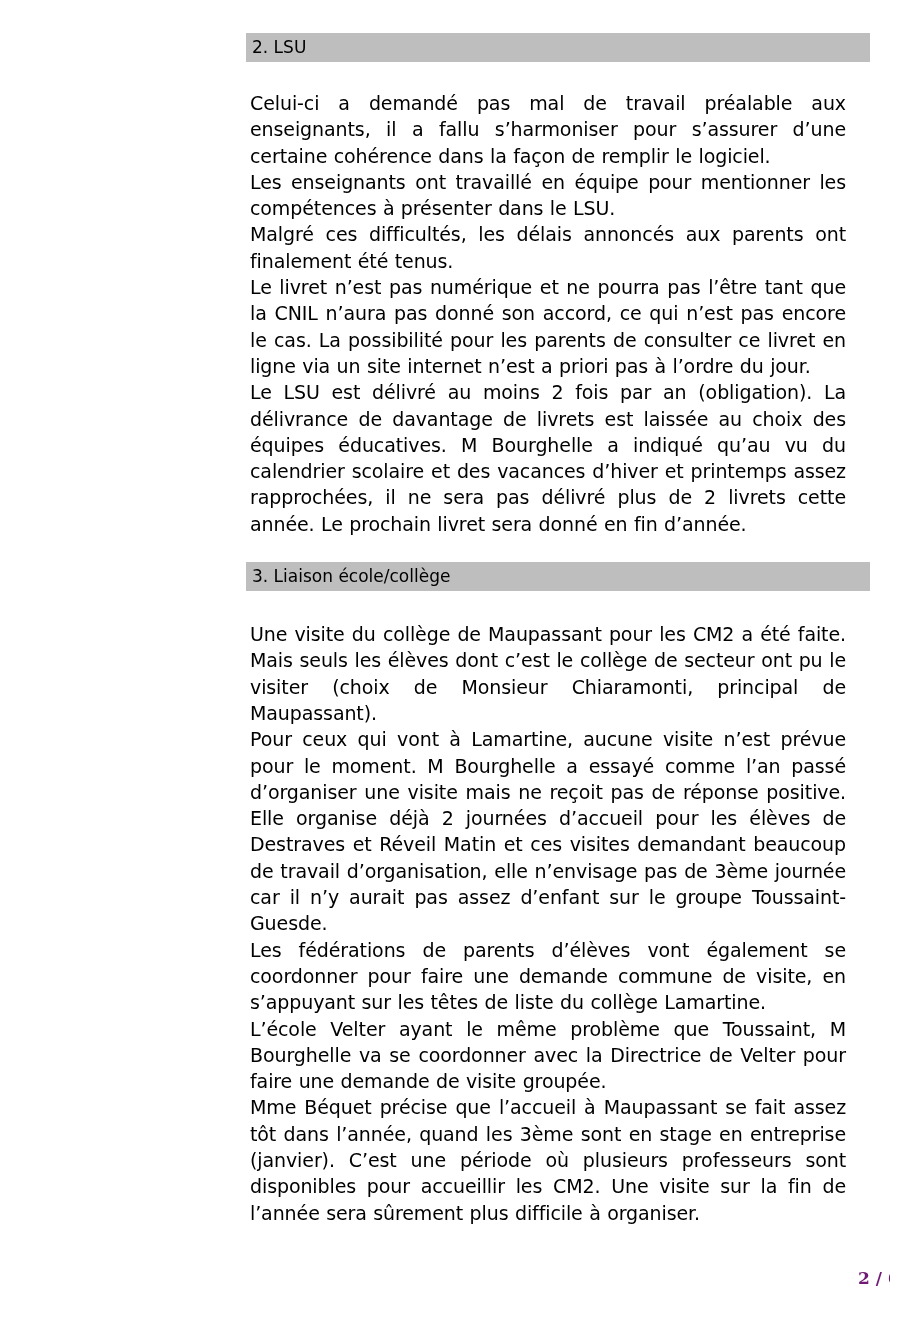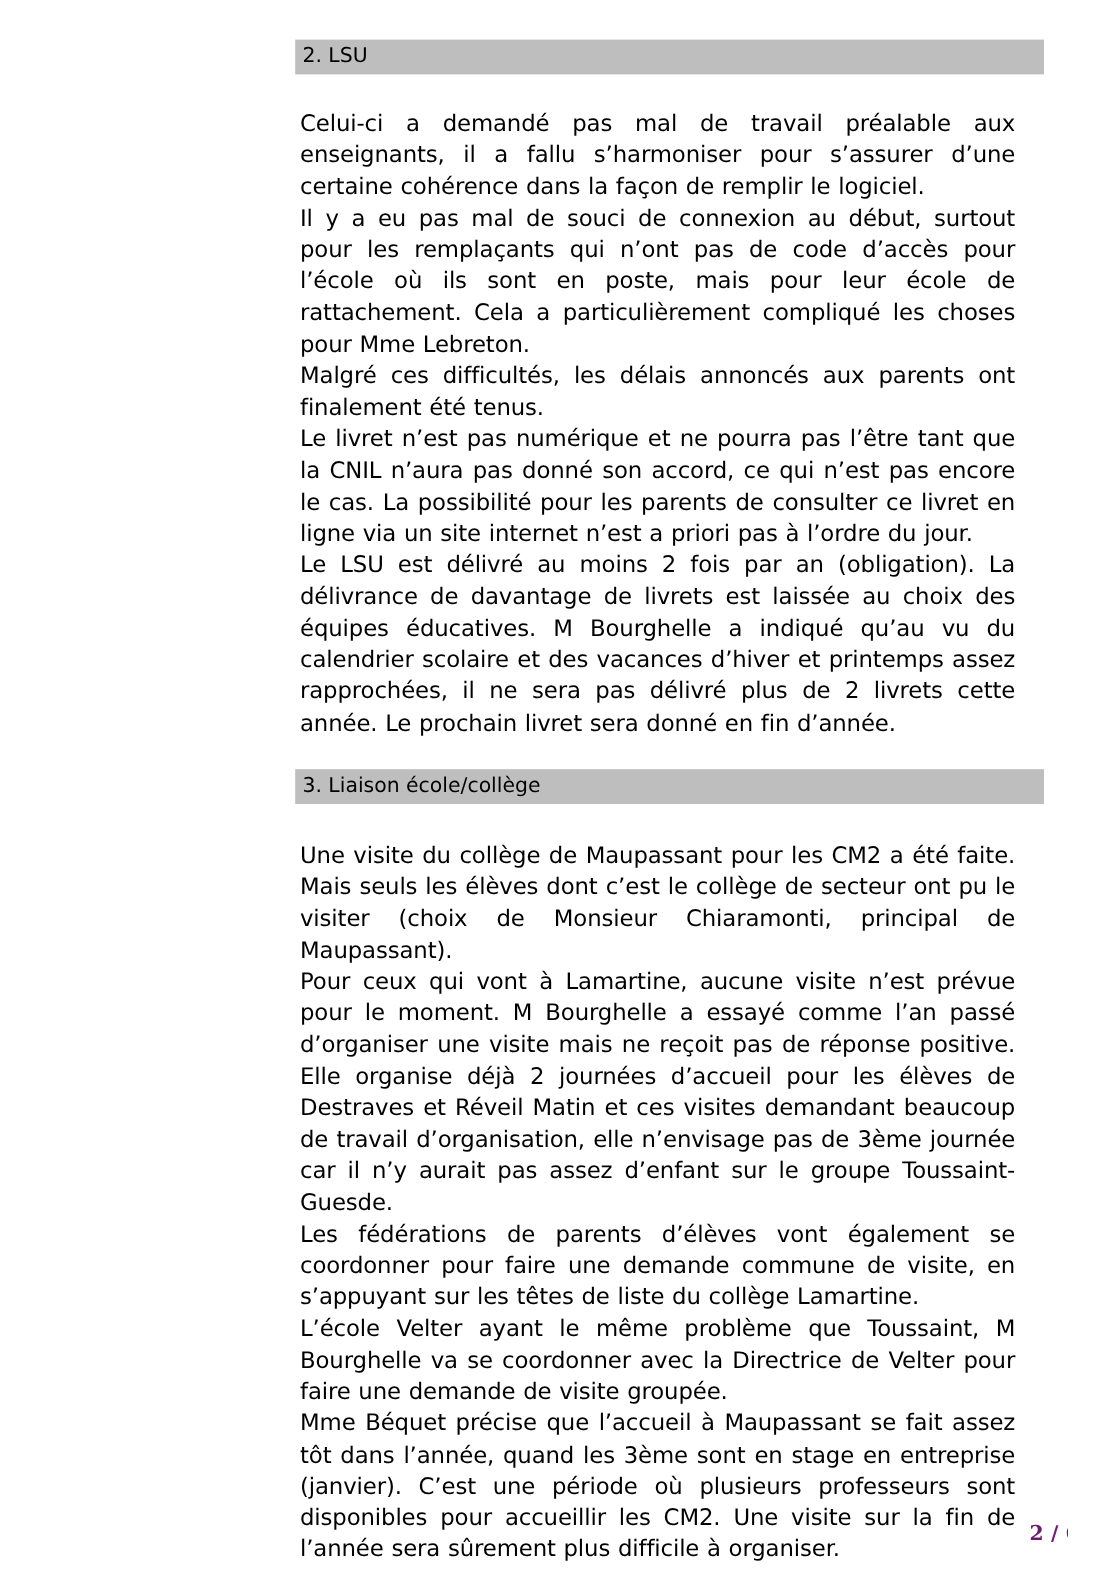--- a/index.html
+++ b/index.html
@@ -62,21 +62,21 @@
 </style>
 </head>
 <body>
 
 <div class="page">
   <div class="content">
 
     <div class="section-heading">2. LSU</div>
 
     <p class="para first-of-section">Celui-ci a demandé pas mal de travail préalable aux enseignants, il a fallu s’harmoniser pour s’assurer d’une certaine cohérence dans la façon de remplir le logiciel.</p>
-    <p class="para">Il y a eu pas mal de souci de connexion au début, surtout pour les remplaçants qui n’ont pas de code d’accès pour l’école où ils sont en poste, mais pour leur école de rattachement. Cela a particulièrement compliqué les choses pour Mme Lebreton.</p>
+    <p class="para">Les enseignants ont travaillé en équipe pour mentionner les compétences à présenter dans le LSU.</p>
     <p class="para">Malgré ces difficultés, les délais annoncés aux parents ont finalement été tenus.</p>
     <p class="para">Le livret n’est pas numérique et ne pourra pas l’être tant que la CNIL n’aura pas donné son accord, ce qui n’est pas encore le cas. La possibilité pour les parents de consulter ce livret en ligne via un site internet n’est a priori pas à l’ordre du jour.</p>
     <p class="para">Le LSU est délivré au moins 2 fois par an (obligation). La délivrance de davantage de livrets est laissée au choix des équipes éducatives. M Bourghelle a indiqué qu’au vu du calendrier scolaire et des vacances d’hiver et printemps assez rapprochées, il ne sera pas délivré plus de 2 livrets cette année. Le prochain livret sera donné en fin d’année.</p>
 
     <div class="section-heading second">3. Liaison école/collège</div>
 
     <p class="para first-of-section first-of-section-3">Une visite du collège de Maupassant pour les CM2 a été faite. Mais seuls les élèves dont c’est le collège de secteur ont pu le visiter (choix de Monsieur Chiaramonti, principal de Maupassant).</p>
     <p class="para">Pour ceux qui vont à Lamartine, aucune visite n’est prévue pour le moment. M Bourghelle a essayé comme l’an passé d’organiser une visite mais ne reçoit pas de réponse positive. Elle organise déjà 2 journées d’accueil pour les élèves de Destraves et Réveil Matin et ces visites demandant beaucoup de travail d’organisation, elle n’envisage pas de 3ème journée car il n’y aurait pas assez d’enfant sur le groupe Toussaint-Guesde.</p>
     <p class="para">Les fédérations de parents d’élèves vont également se coordonner pour faire une demande commune de visite, en s’appuyant sur les têtes de liste du collège Lamartine.</p>
     <p class="para">L’école Velter ayant le même problème que Toussaint, M Bourghelle va se coordonner avec la Directrice de Velter pour faire une demande de visite groupée.</p>

